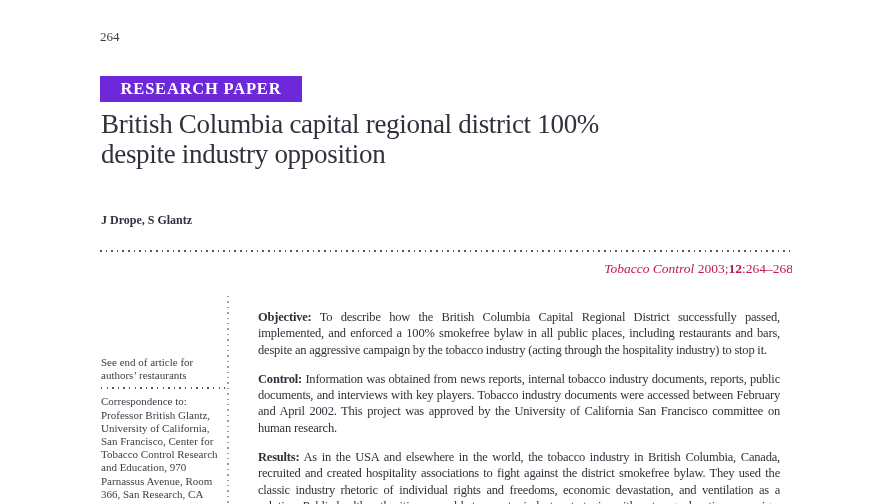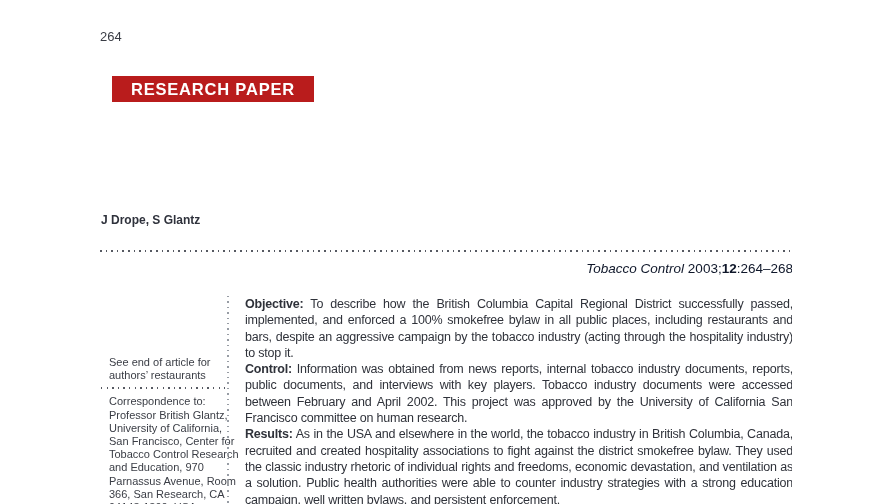--- a/index.html
+++ b/index.html
@@ -2,42 +2,41 @@
 <html><head>
 <meta charset="utf-8">
 <style>
   html, body { margin: 0; padding: 0; background: #ffffff; }
   .page {
     position: relative;
     width: 792px;
     height: 504px;
     overflow: hidden;
     background: #ffffff;
-    font-family: Liberation Sans, sans-serif;
+    font-family: Liberation Serif, serif;
     color: #2f323a;
   }
   .page-number {
     position: absolute;
     left: 100px; top: 29px;
     font-size: 13px;
     color: #3a3d45;
   }
   .kicker {
     position: absolute;
     left: 100px; top: 76px;
     width: 202px; height: 26px;
-    background: #b91c1c;
+    background: #6d28d9;
     color: #ffffff;
     font-size: 16.5px;
     font-weight: bold;
     letter-spacing: 0.8px;
     display: flex;
     align-items: center;
     justify-content: center;
-    margin-left: 12px;
   }
   .title {
     position: absolute;
     left: 101px; top: 109px;
     margin: 0;
     font-size: 27px;
     line-height: 30px;
     font-weight: 400;
     letter-spacing: -0.3px;
     color: #2f323c;
@@ -58,31 +57,31 @@
     position: absolute;
     left: 100px; top: 250px;
     width: 694px;
   }
   .citation {
     position: absolute;
     left: 393px; top: 261px;
     width: 400px;
     text-align: right;
     font-size: 13.5px;
-    color: #0f172a;
+    color: #be185d;
   }
   .sidebar {
     position: absolute;
     left: 101px; top: 356px;
     width: 130px;
     font-size: 11px;
     line-height: 13.2px;
     color: #3a3d45;
   }
-  .side-line { white-space: nowrap; margin-left: 8px; }
+  .side-line { white-space: nowrap; }
   .side-rule {
     width: 124px;
     margin: 5px 0 6px 0;
     background-image: repeating-linear-gradient(to right, #565962 0 1.4px, transparent 1.4px 5.6px);
   }
   .rule-v {
     position: absolute;
     left: 227px; top: 296px;
     width: 2px; height: 208px;
     background-image: repeating-linear-gradient(to bottom, #979ca4 0 1.4px, transparent 1.4px 5.4px);
@@ -90,32 +89,34 @@
   .abstract {
     position: absolute;
     left: 245px; top: 296px;
     width: 548px;
     font-size: 12.5px;
     line-height: 16.3px;
     letter-spacing: -0.2px;
     text-align: justify;
     color: #2f323a;
   }
-  .abstract p { margin: 0; }
+  .abstract p { margin: 13px; }
 </style>
 </head>
 <body>
 
 <div class="page">
 
   <div class="page-number">264</div>
 
   <div class="kicker">RESEARCH PAPER</div>
 
   <h1 class="title">
+    <span class="title-line">British Columbia capital regional district 100%</span>
+    <span class="title-line">despite industry opposition</span>
   </h1>
 
   <div class="authors">J Drope, S Glantz</div>
 
   <div class="rule-h rule-main"></div>
 
   <div class="citation"><i>Tobacco Control</i><span> 2003;</span><b>12</b><span>:264–268</span></div>
 
   <aside class="sidebar">
     <div class="side-line">See end of article for</div>

